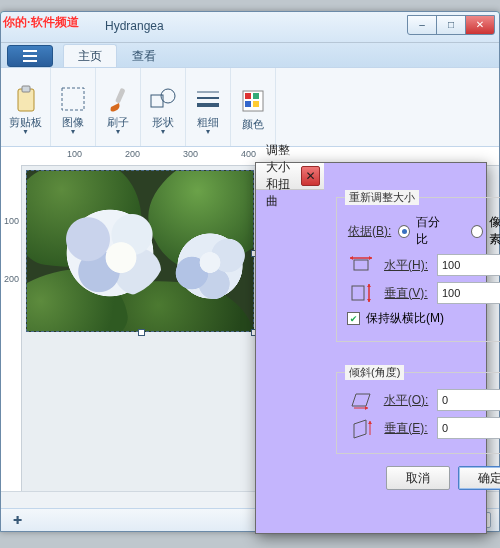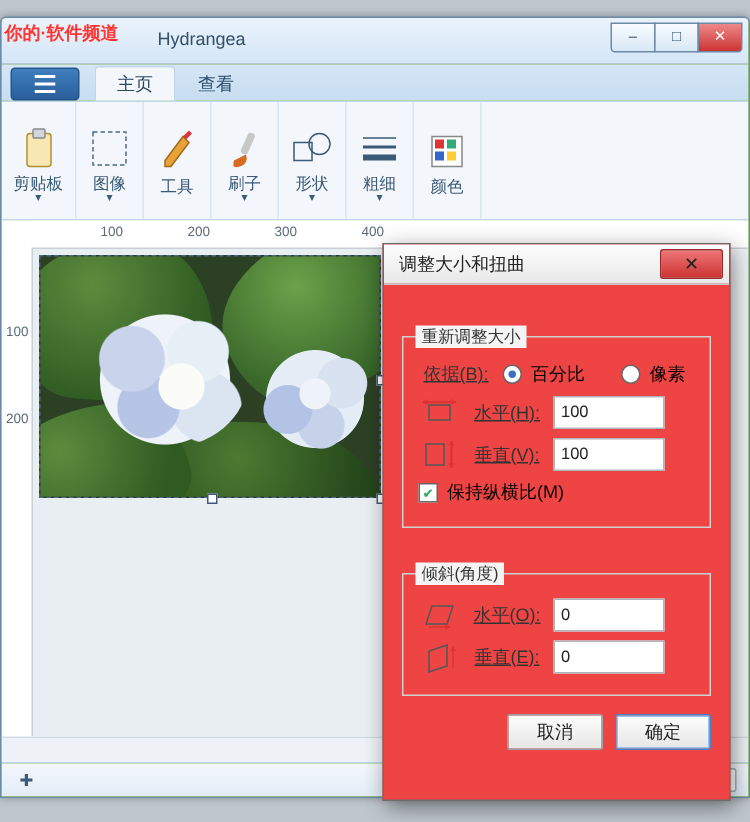--- a/index.html
+++ b/index.html
@@ -2,21 +2,21 @@
 <html><head>
 <meta charset="utf-8">
 <style>
   html, body { margin:0; padding:0; font-family:"Microsoft YaHei","Segoe UI",sans-serif; font-size:12px; background:#cfd6dc; }
   #stage { width:500px; height:548px; position:relative; overflow:hidden; background:#bfc7cd; }
 
   
   .watermark { position:absolute; left:8px; top:514px; color:rgba(80,90,100,.6); font-size:18px; letter-spacing:1px; pointer-events:none; }
 
   
-  .app-window { position:absolute; left:0; top:11px; width:498px; height:519px; background:#84cc16; border:1px solid #6b8aa8; border-radius:4px 4px 0 0; box-shadow:0 0 6px rgba(0,0,0,.3); display:flex; flex-direction:column; overflow:hidden; }
+  .app-window { position:absolute; left:0; top:11px; width:498px; height:519px; background:#5eead4; border:1px solid #6b8aa8; border-radius:4px 4px 0 0; box-shadow:0 0 6px rgba(0,0,0,.3); display:flex; flex-direction:column; overflow:hidden; }
 
   
   .titlebar { height:30px; background:linear-gradient(#eaf3fb,#d5e6f6); display:flex; align-items:center; position:relative; border-bottom:1px solid #b6c6d6; }
   .tb-corner { position:absolute; left:2px; top:2px; color:#f33; font-weight:bold; font-size:12px; text-shadow:0 0 1px #fff; }
   .tb-title { position:absolute; left:104px; top:7px; color:#30506c; font-size:12px; }
   .win-controls { position:absolute; right:4px; top:3px; display:flex; }
   .win-btn { width:28px; height:18px; border:1px solid #6b8aa8; background:linear-gradient(#f7fbff,#d9e8f5); display:flex; align-items:center; justify-content:center; margin-left:-1px; }
   .win-btn:first-child { border-radius:0 0 0 3px; }
   .win-btn.close { background:linear-gradient(#e88,#c33); color:#fff; border-radius:0 0 3px 0; }
   .glyph { font-size:10px; line-height:1; color:#30506c; }
@@ -70,21 +70,21 @@
   .scrollbar-v { position:absolute; right:0; top:0; bottom:0; width:16px; background:#eef2f6; border-left:1px solid #d0d8e0; }
   .scrollbar-h-area { height:16px; background:#eef2f6; border-top:1px solid #d0d8e0; display:flex; align-items:center; }
 
   
   .statusbar { height:22px; border-top:1px solid #c2d6eb; background:linear-gradient(#f3f7fb,#e2ecf6); display:flex; align-items:center; justify-content:flex-end; padding:0 8px; gap:8px; color:#3a5a78; font-size:11px; }
   .zoom-btn { width:14px; height:14px; border:1px solid #9db3c8; background:#fff; display:flex; align-items:center; justify-content:center; border-radius:2px; }
   .zoom-track { width:64px; height:4px; background:#cfdbe6; border:1px solid #9db3c8; position:relative; }
   .zoom-thumb { position:absolute; left:28px; top:-4px; width:6px; height:12px; background:#fff; border:1px solid #7c97b1; border-radius:2px; }
 
   
-  .dialog { position:absolute; left:255px; top:162px; width:230px; height:370px; background:#ef4444; border:1px solid #6b6b6b; box-shadow:2px 4px 14px rgba(0,0,0,.45); display:flex; flex-direction:column; }
+  .dialog { position:absolute; left:255px; top:162px; width:230px; height:370px; background:#c4b5fd; border:1px solid #6b6b6b; box-shadow:2px 4px 14px rgba(0,0,0,.45); display:flex; flex-direction:row; }
   .dlg-title { height:26px; background:linear-gradient(#fdfdfd,#e8e8e8); border-bottom:1px solid #c8c8c8; display:flex; align-items:center; justify-content:space-between; padding-left:10px; }
   .dlg-title span { font-size:12px; color:#222; }
   .dlg-close { width:40px; height:18px; margin-right:4px; background:linear-gradient(#e77,#c33); border:1px solid #9a2a2a; border-radius:2px; color:#fff; display:flex; align-items:center; justify-content:center; font-size:11px; }
   .dlg-body { flex:1; padding:10px 12px 8px; display:flex; flex-direction:column; gap:6px; }
   .groupbox { border:1px solid #d0d0d0; padding:10px 10px 8px; position:relative;margin-top:24px; }
   .groupbox > .legend { position:absolute; top:-8px; left:8px; background:#f4f4f4; padding:0 4px; font-size:11px; color:#333; }
   .row { display:flex; align-items:center; gap:6px; margin:6px 0; }
   .row .lbl { width:50px; text-align:center; color:#333; font-size:12px;text-decoration:underline; }
   .radio { width:11px; height:11px; border:1px solid #666; border-radius:50%; display:inline-flex; align-items:center; justify-content:center; background:#fff; }
   .radio.checked::after { content:""; width:5px; height:5px; border-radius:50%; background:#3a70c0; }
@@ -150,29 +150,20 @@
       <div class="icon">
             <svg width="26" height="26">
               <rect x="2" y="2" width="22" height="22" fill="none" stroke="#4a6a8a" stroke-dasharray="3 2"></rect>
             </svg>
           </div>
       <span class="label">图像</span>
       <span class="drop">▾</span>
     </div>
     <div class="rgroup">
       <div class="icon">
-            <svg width="24" height="28">
-              <polygon points="4,24 8,24 20,8 16,4 4,20" fill="#e7a23a" stroke="#a56a14"></polygon>
-              <polygon points="18,6 22,2 20,0 16,4" fill="#d33"></polygon>
-            </svg>
-          </div>
-      <span class="label">工具</span>
-    </div>
-    <div class="rgroup">
-      <div class="icon">
             <svg width="26" height="28">
               <path d="M6 22 Q4 28 10 26 Q16 24 14 18 Z" fill="#d66a1e"></path>
               <rect x="13" y="3" width="5" height="15" rx="2" fill="#c8c8c8" transform="rotate(24 15 10)"></rect>
             </svg>
           </div>
       <span class="label">刷子</span>
       <span class="drop">▾</span>
     </div>
     <div class="rgroup">
       <div class="icon">

